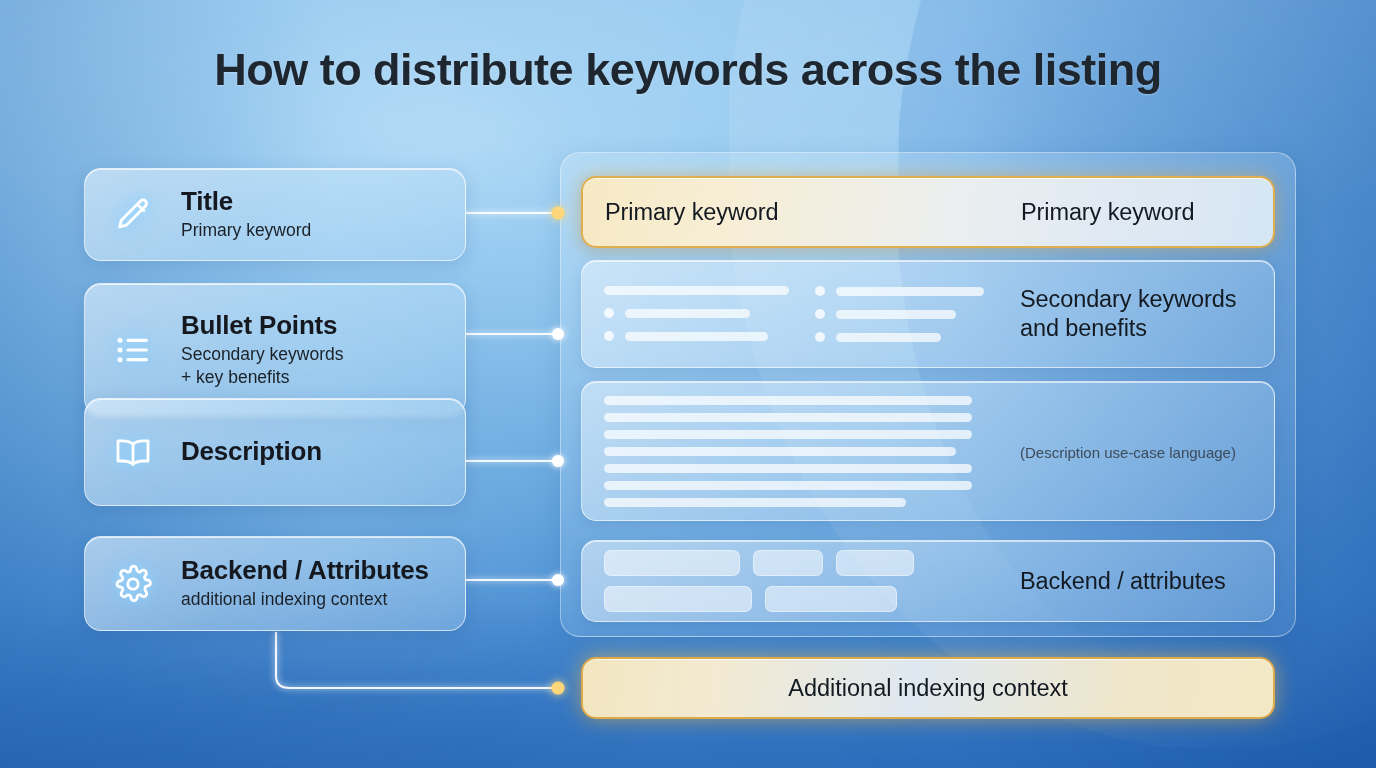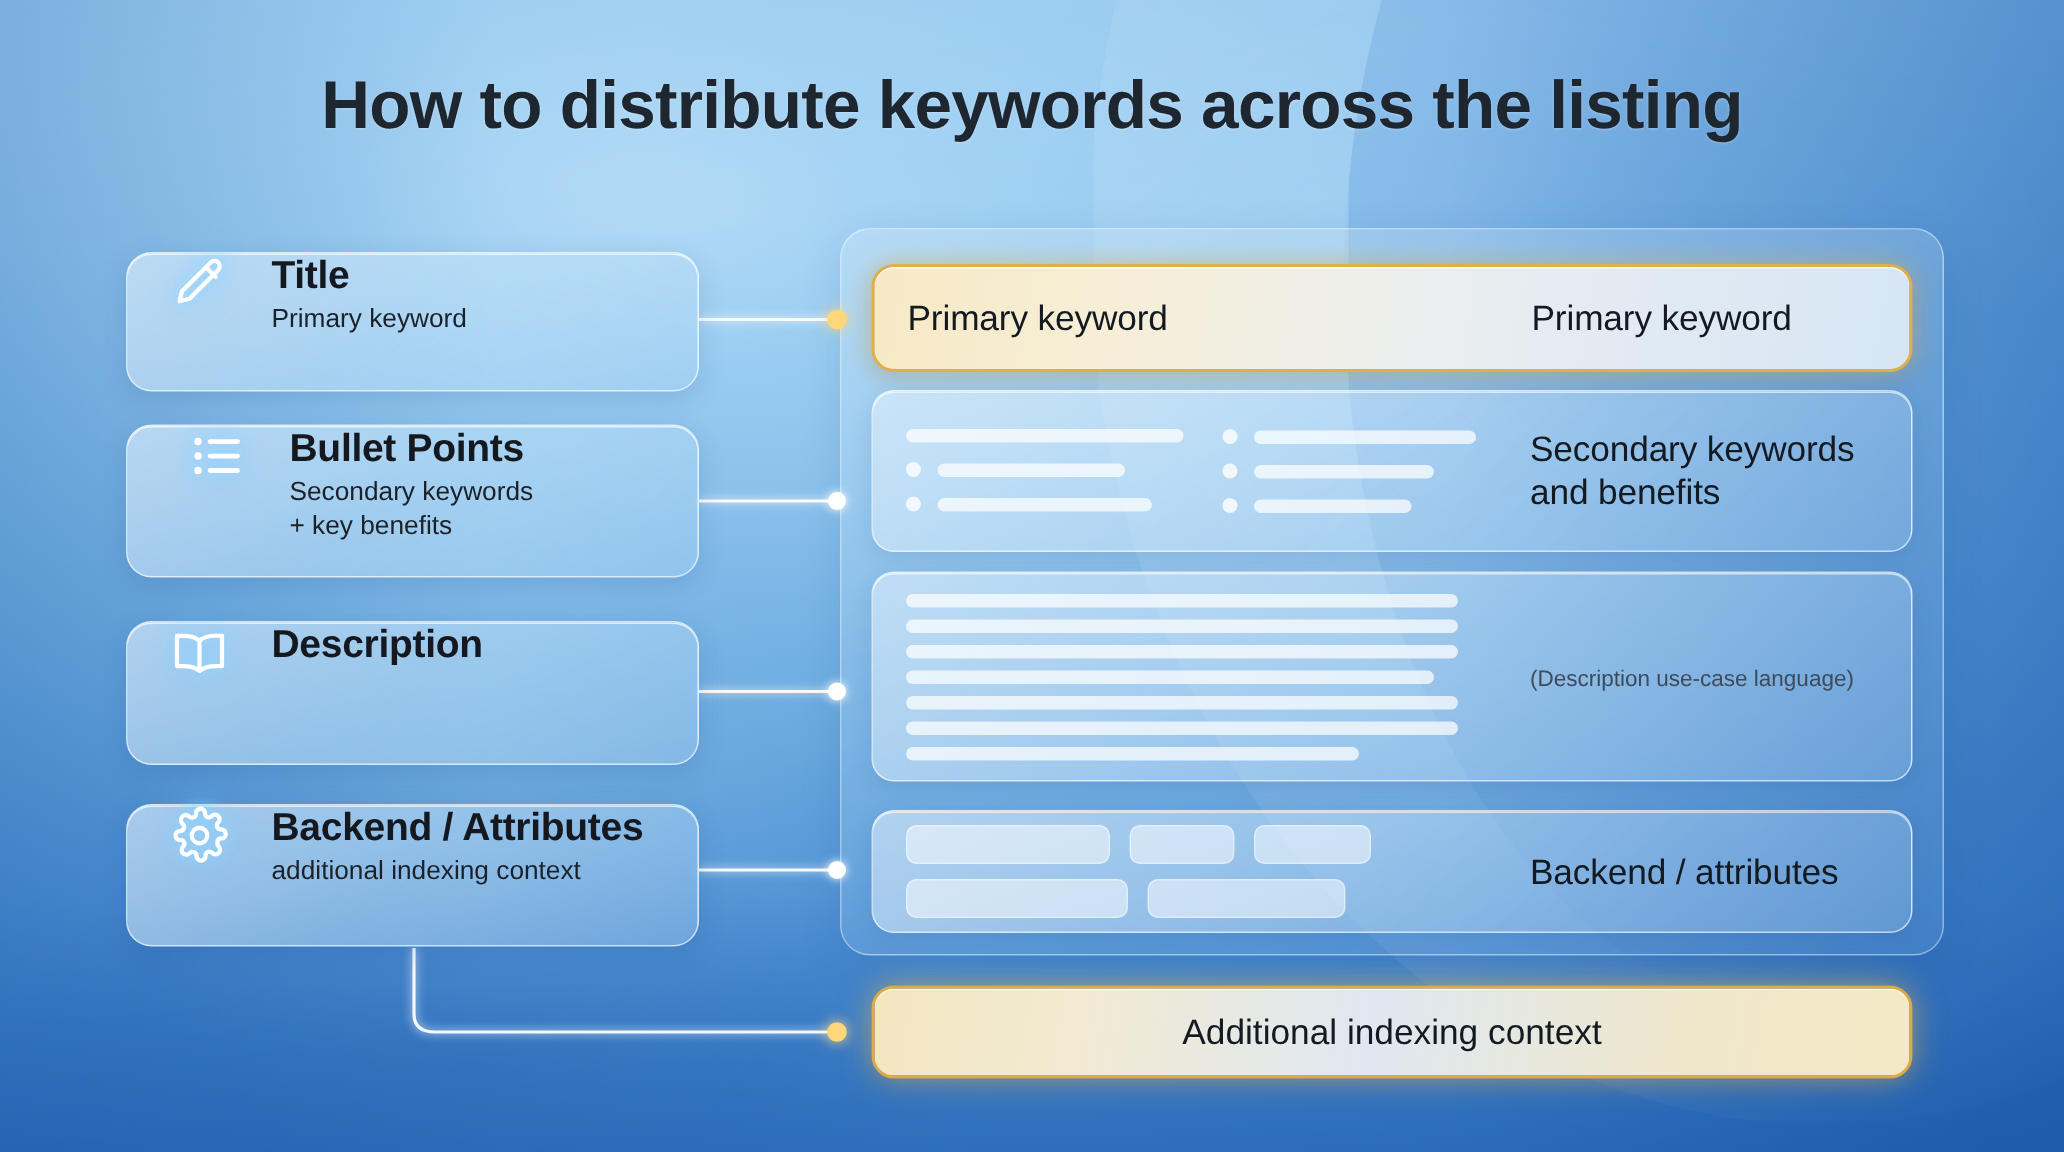--- a/index.html
+++ b/index.html
@@ -55,42 +55,42 @@
   }
 
   
   .lcard {
     position:absolute; left:84px; width:382px;
     border-radius:17px;
     background:linear-gradient(140deg, rgba(226,241,253,0.62) 0%, rgba(201,230,250,0.46) 48%, rgba(178,216,245,0.34) 100%);
     border:1px solid rgba(255,255,255,0.62);
     box-shadow:0 5px 18px rgba(22,70,135,0.16), inset 0 1px 0 rgba(255,255,255,0.70);
     backdrop-filter:blur(3px);
-    display:flex; align-items:flex-start;
+    display:flex; align-items:center;
   }
   .lcard .ic {
     width:96px; flex:0 0 96px;
     display:flex; align-items:center; justify-content:center;
   }
   .lcard .ic svg {
     width:40px; height:40px;
     filter:drop-shadow(0 0 5px rgba(150,215,255,0.95)) drop-shadow(0 0 11px rgba(120,200,255,0.65));
   }
   .lcard .txt { flex:1 1 auto; padding-right:14px; }
   .lcard .ttl {
     font-size:26px; font-weight:700; color:#15191f; line-height:1.12;
     letter-spacing:-0.2px;
   }
   .lcard .sub {
     font-size:17.5px; color:#1b2128; line-height:1.30; margin-top:3px;
     white-space:pre-line;
   }
   #lcard-0 { top:168px; height:93px; }
-  #lcard-1 { top:283px; height:102px;padding-left:12px; }
-  #lcard-2 { top:414px; height:96px; }
+  #lcard-1 { top:283px; height:133px; }
+  #lcard-2 { top:398px; height:108px; }
   #lcard-3 { top:536px; height:95px; }
 
   
   #wires { position:absolute; inset:0; pointer-events:none; }
 
   
   #right-panel {
     position:absolute; left:560px; top:152px; width:736px; height:485px;
     border-radius:20px;
     background:linear-gradient(160deg, rgba(215,236,252,0.30) 0%, rgba(185,220,248,0.20) 55%, rgba(160,205,243,0.14) 100%);

